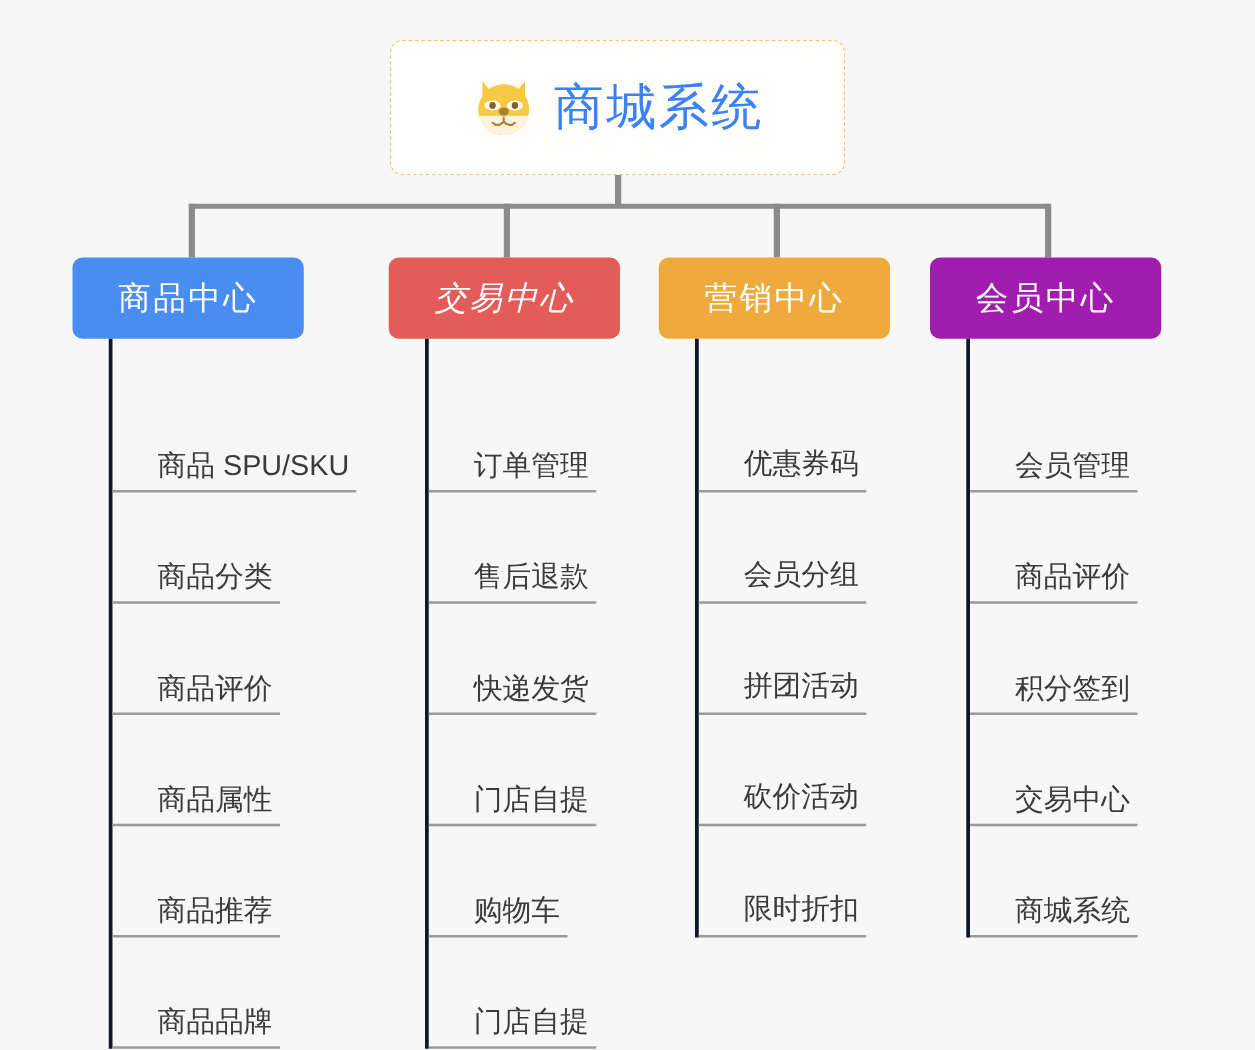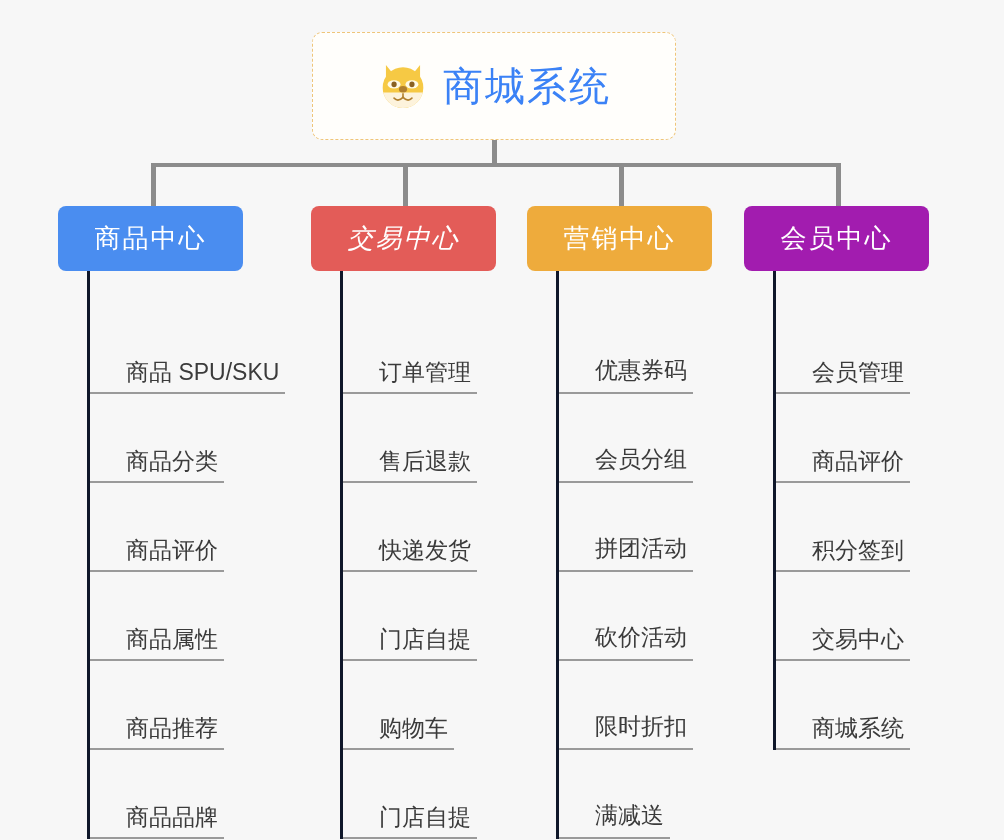--- a/index.html
+++ b/index.html
@@ -227,23 +227,20 @@
         </div>
       <div class="leaf">
           <span class="leaf-inner"><span class="leaf-label">拼团活动</span></span>
         </div>
       <div class="leaf">
           <span class="leaf-inner"><span class="leaf-label">砍价活动</span></span>
         </div>
       <div class="leaf">
           <span class="leaf-inner"><span class="leaf-label">限时折扣</span></span>
         </div>
-      <div class="leaf">
-          <span class="leaf-inner"><span class="leaf-label">满减送</span></span>
-        </div>
     </div>
   </div>
 
   <div class="branch b4">
     <div class="branch-header">
       <span>会员中心</span>
     </div>
     <div class="branch-children">
       <div class="leaf">
           <span class="leaf-inner"><span class="leaf-label">会员管理</span></span>

